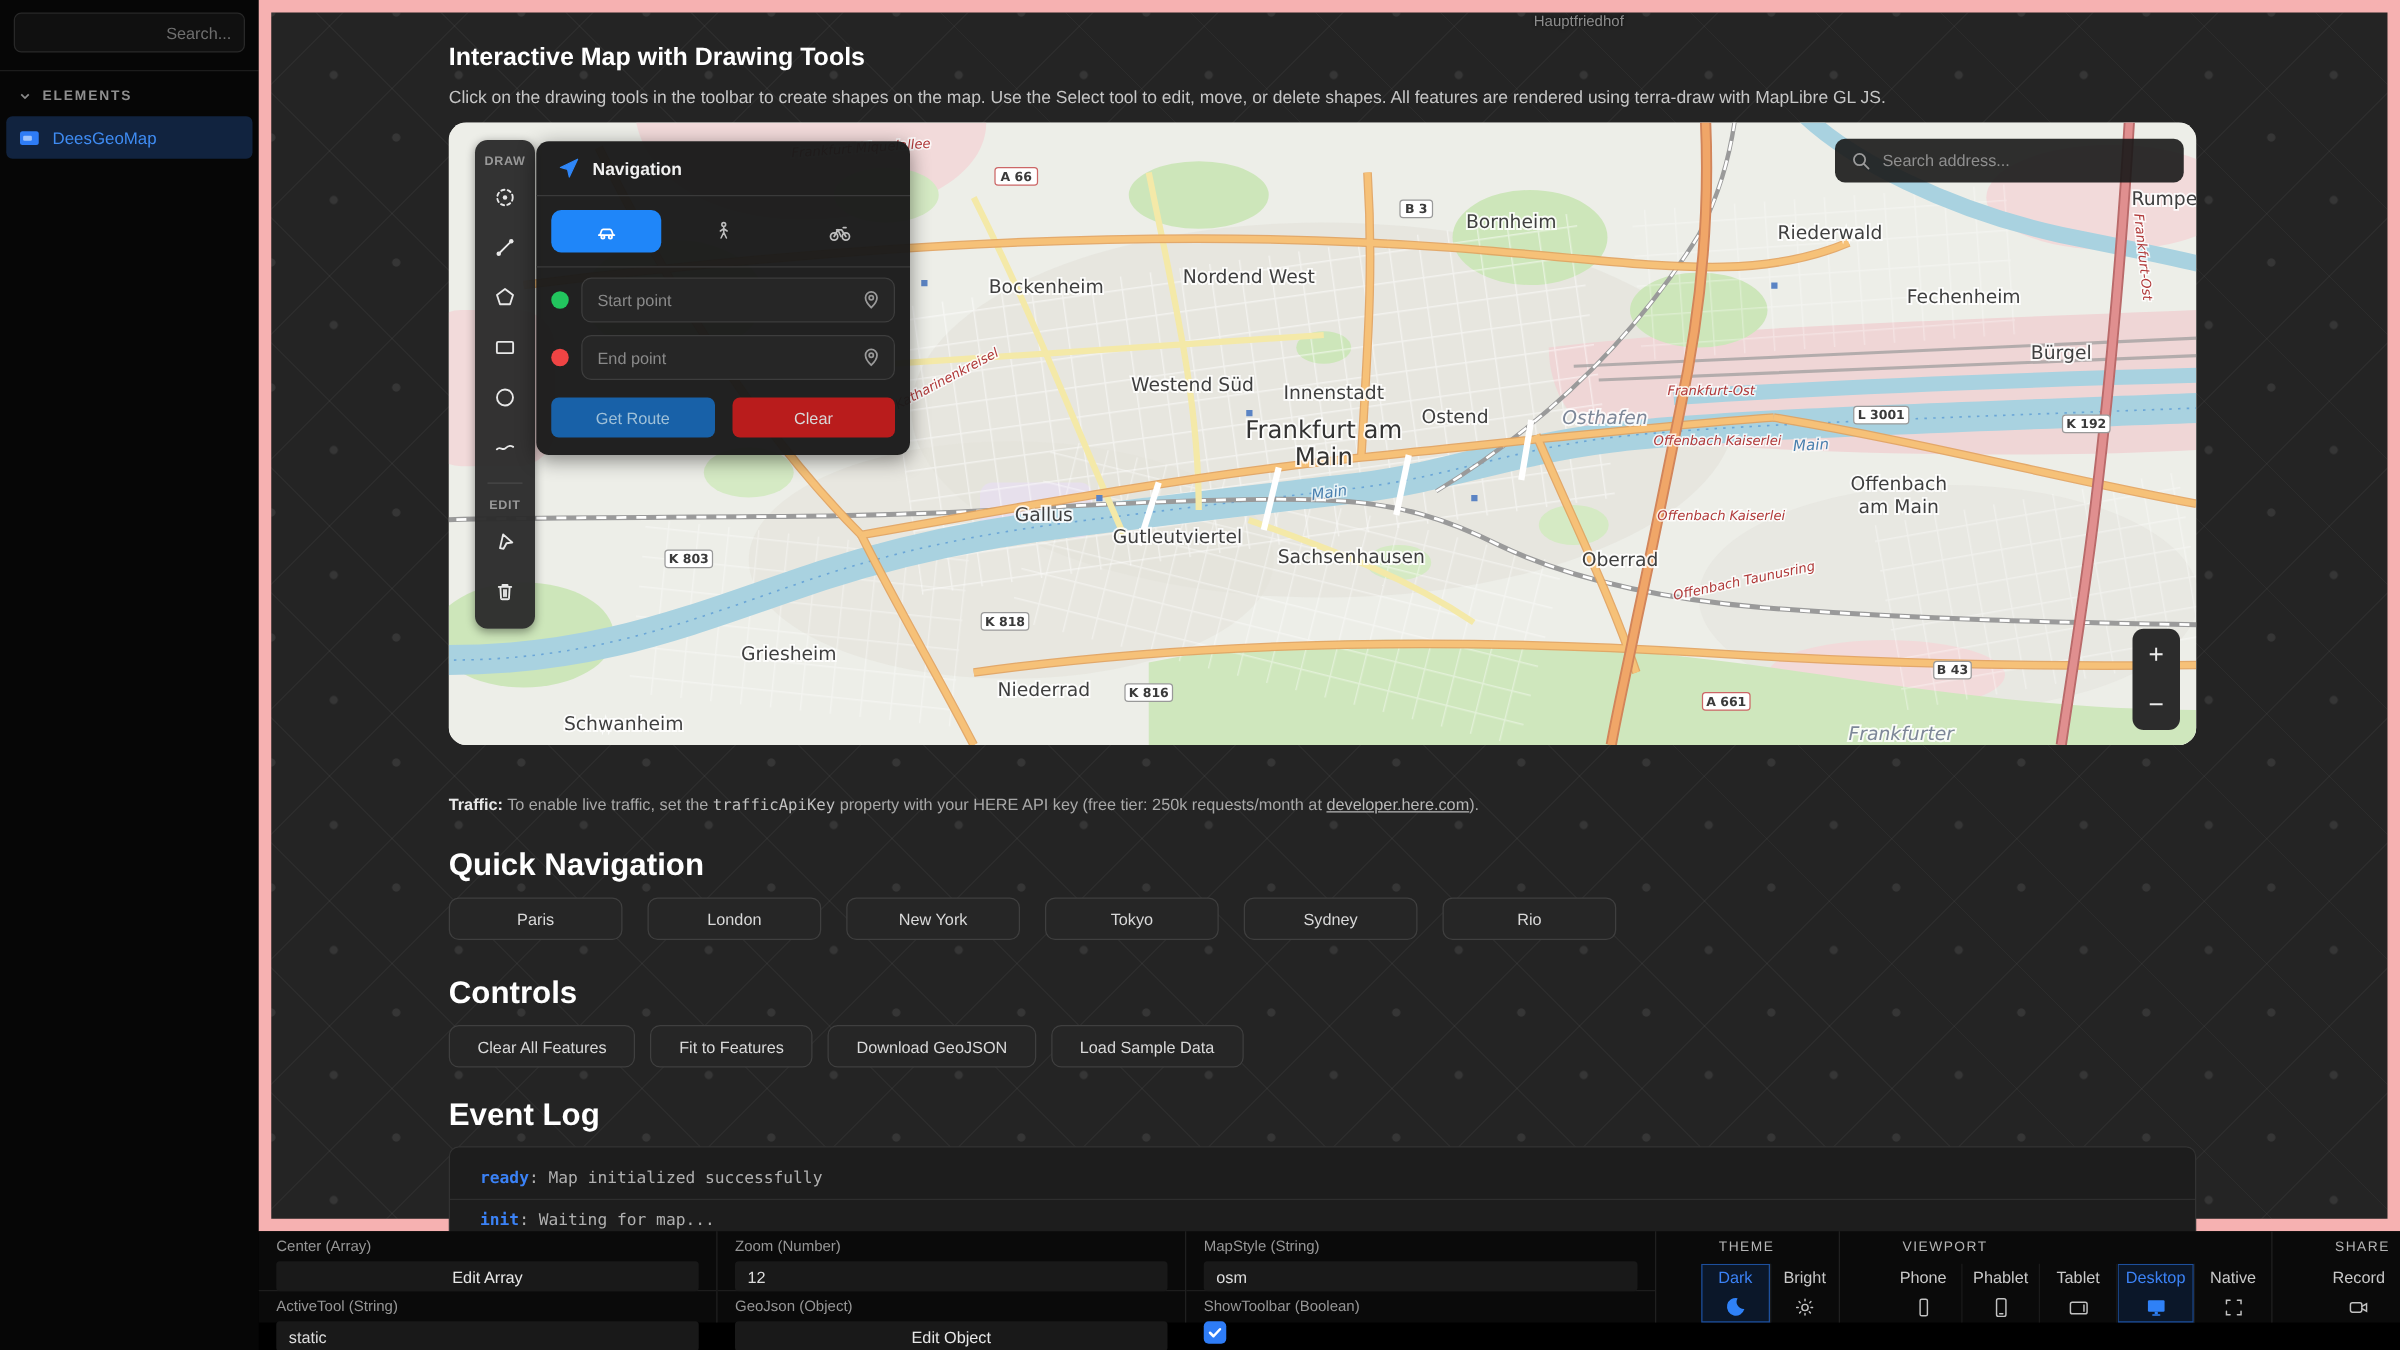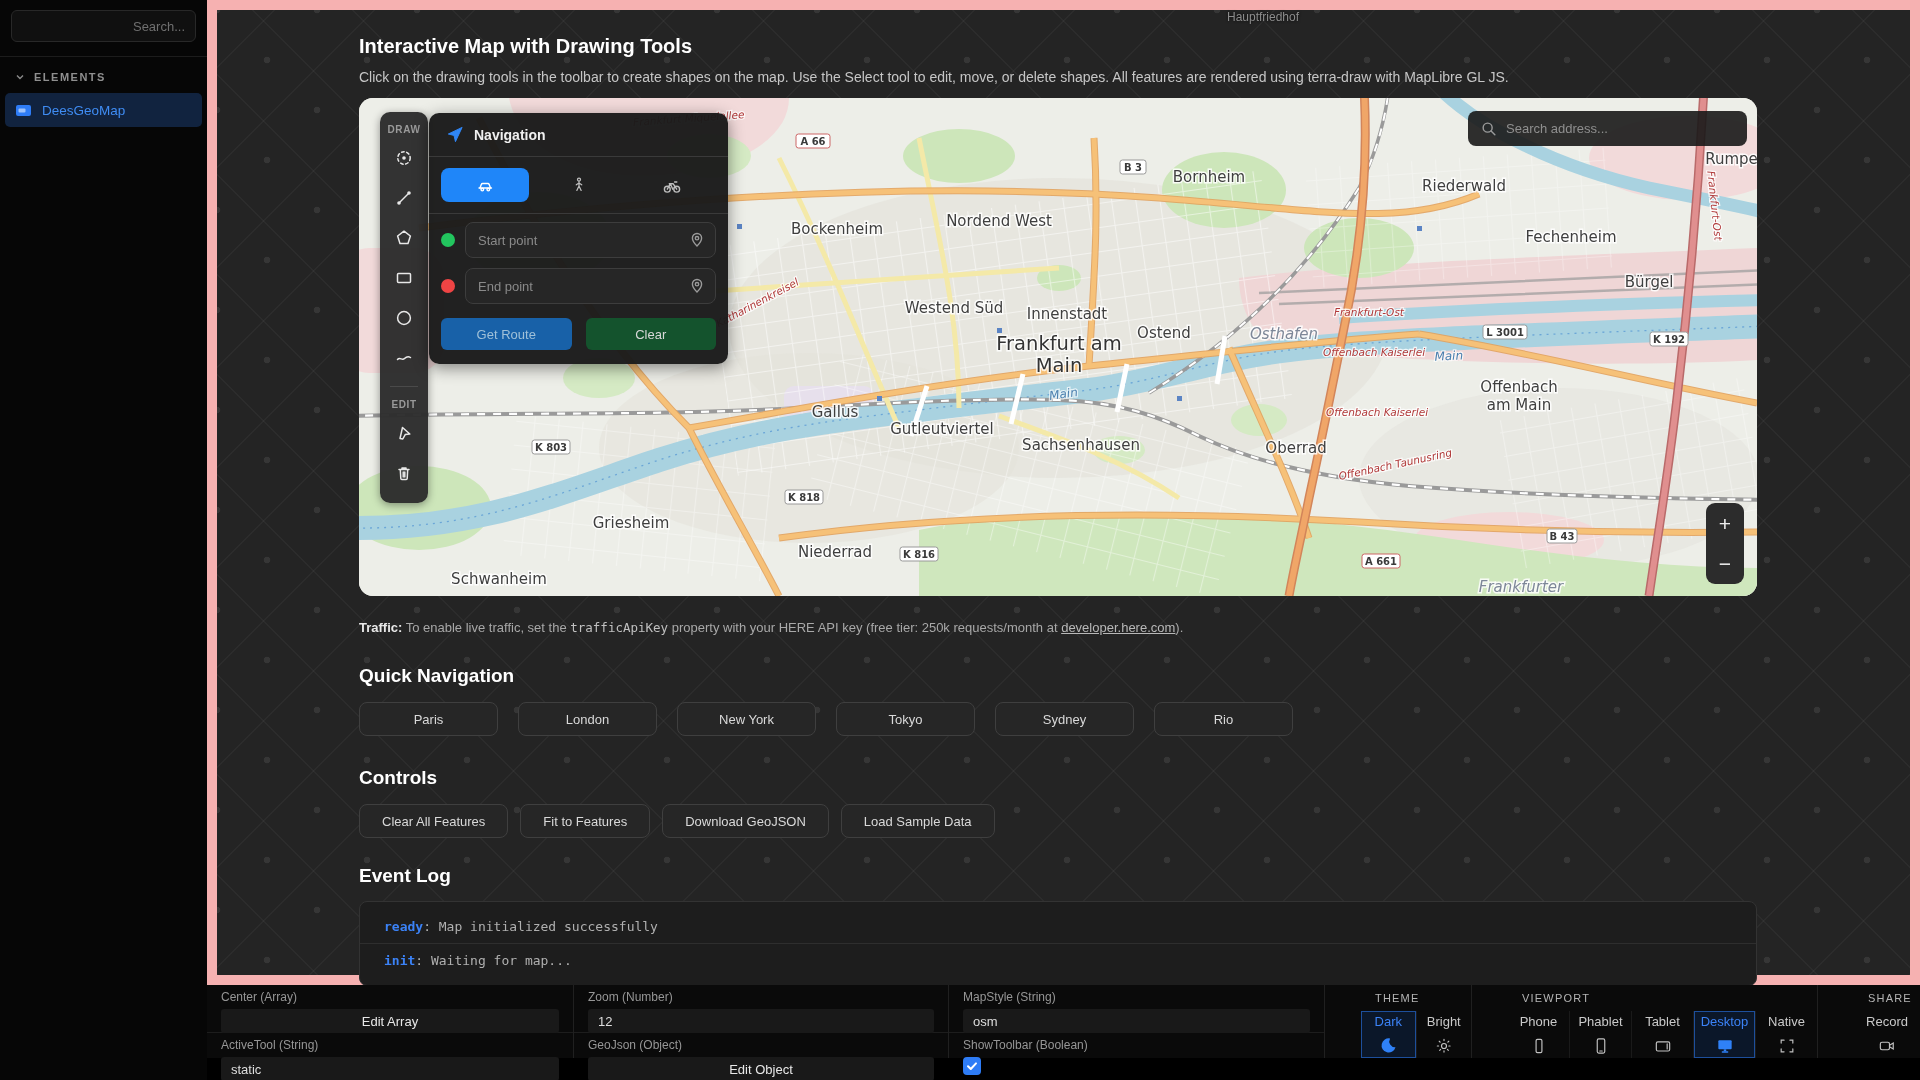--- a/index.html
+++ b/index.html
@@ -71,40 +71,40 @@
   .geo-input input { width:100%; height:36px; background:#262626; border:1px solid #3d3d3d;
       border-radius:8px; color:#ddd; font-size:13px; padding:0 34px 0 12px; outline:none;
       font-family:"Liberation Sans",sans-serif; }
   .geo-input input::placeholder { color:#8a8a8a; }
   .geo-pin { position:absolute; right:9px; top:8px; }
   .geo-pin svg { stroke:#9a9a9a; fill:none; stroke-width:1.4; }
   .route-btns { display:flex; gap:14px; padding:12px 12px 14px; }
   .btn-route { flex:1; height:32px; border-radius:6px; border:none; cursor:pointer;
       font-size:13px; font-family:"Liberation Sans",sans-serif; }
   .btn-route.primary { background:#1861a8; color:#9fc0d8; }
-  .btn-route.secondary { background:#14532d; color:#d8d8d8; }
+  .btn-route.secondary { background:#b91c1c; color:#d8d8d8; }
 
   
   .map-search { position:absolute; right:10px; top:13px; width:279px; height:35px;
       background:rgba(24,24,24,.9); border-radius:8px; display:flex; align-items:center;
       gap:8px; padding:0 12px; }
   .map-search input { flex:1; background:transparent; border:none; outline:none; color:#ddd;
       font-size:13px; font-family:"Liberation Sans",sans-serif; }
   .map-search input::placeholder { color:#8f8f8f; }
   .zoom-ctl { position:absolute; right:13px; bottom:12px; width:38px; height:81px;
       background:#2c2c2c; border-radius:9px; display:flex; flex-direction:column; overflow:hidden; }
   .zoom-btn { flex:1; color:#ededed; font-size:21px; display:flex; align-items:center;
       justify-content:center; cursor:pointer; line-height:1; }
 
   
-  .traffic { margin-top:24px; font-size:13px; color:#a8a8a8; line-height:16px; }
+  .traffic { margin-top:40px; font-size:13px; color:#a8a8a8; line-height:16px; }
   .traffic b { color:#e8e8e8; }
   .traffic code { font-family:"DejaVu Sans Mono", monospace; font-size:12.5px; color:#c0c0c0; }
   .traffic .link { text-decoration:underline; color:#b8b8b8; cursor:pointer; }
-  h2.section-title { margin-top:28px; color:#fff; font-size:19px; line-height:24px; }
+  h2.section-title { margin-top:28px; color:#fff; font-size:25px; line-height:24px; }
   .btn-row { margin-top:14px; display:flex; gap:20px; }
   .chip-btn { height:34px; background:#262626; border:1px solid #3f3f3f; border-radius:8px;
       color:#d9d9d9; font-size:13px; font-family:"Liberation Sans",sans-serif; cursor:pointer; }
   .city-btn { width:139px; }
   .ctrl-btn { padding:0 22px; margin-right:-4px; }
   .btn-row.controls { gap:16px; }
   h2.controls-title { margin-top:30px; }
   h2.log-title { margin-top:26px; }
   .log-box { margin-top:13px; width:100%; background:#1d1d1d; border:1px solid #333;
       border-radius:8px; padding:8px 0; }

